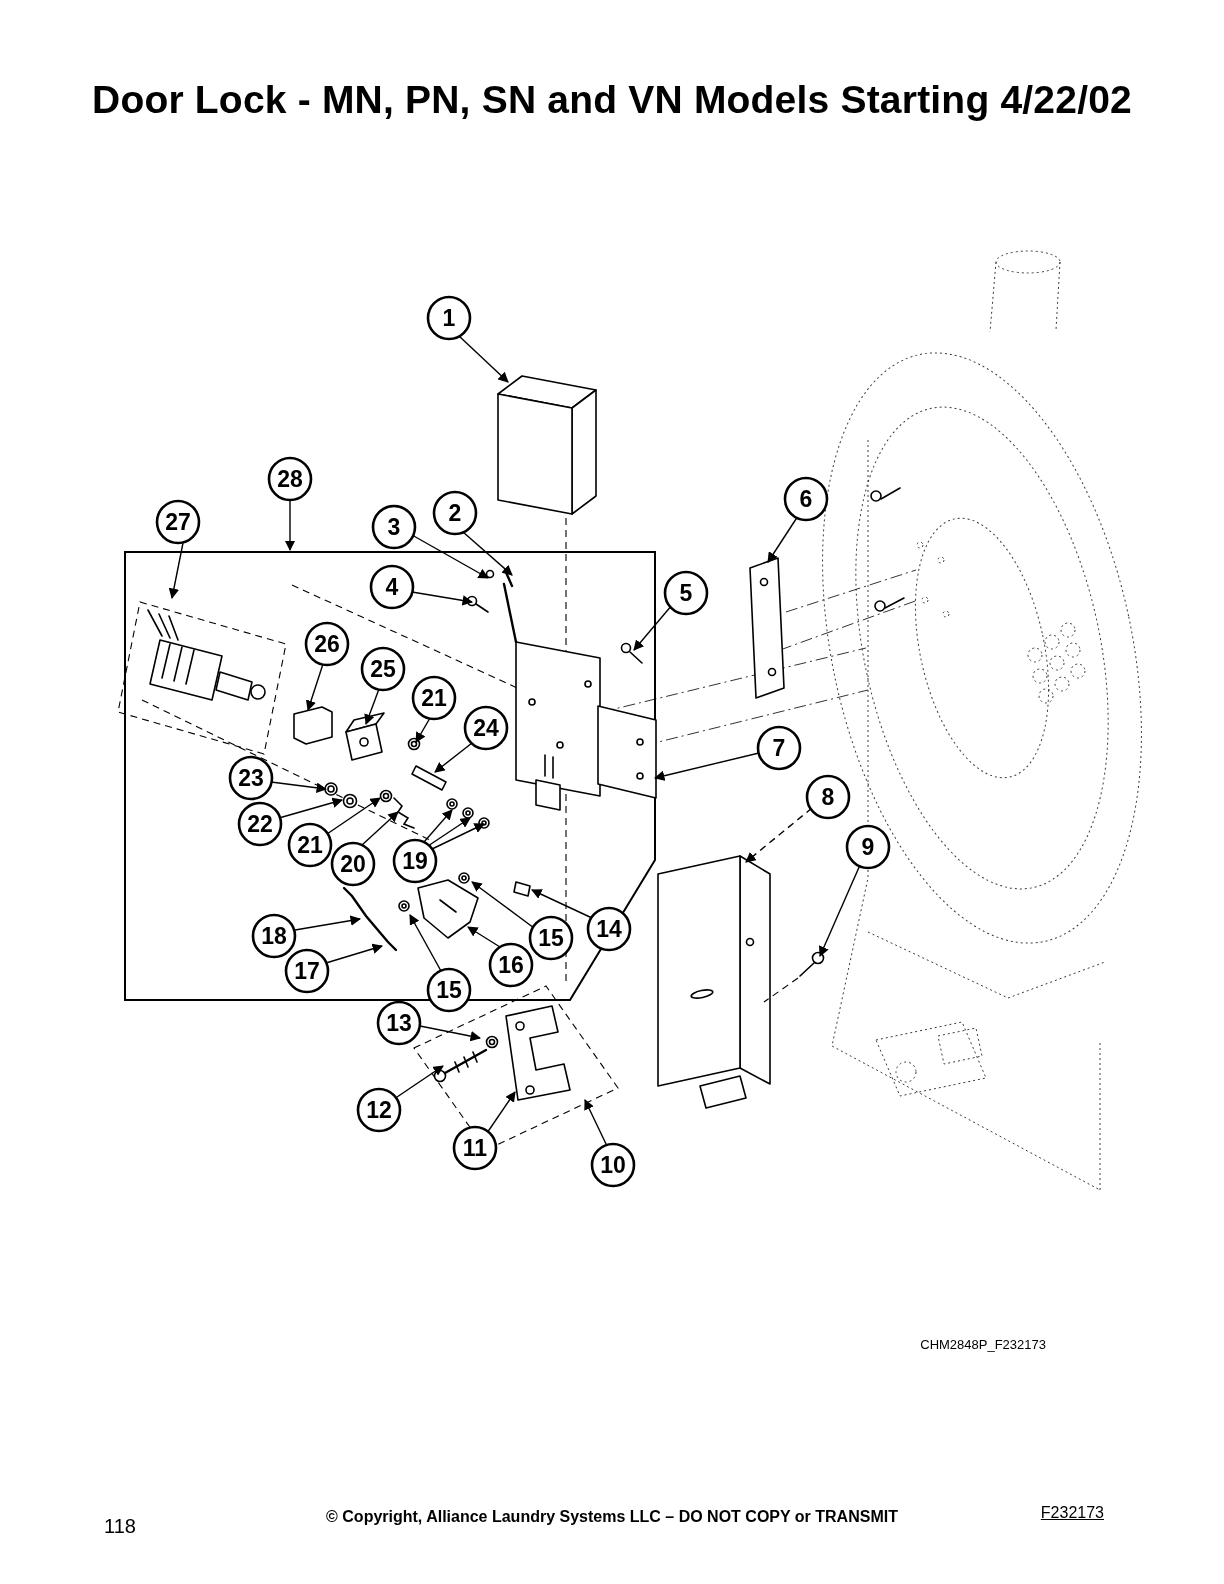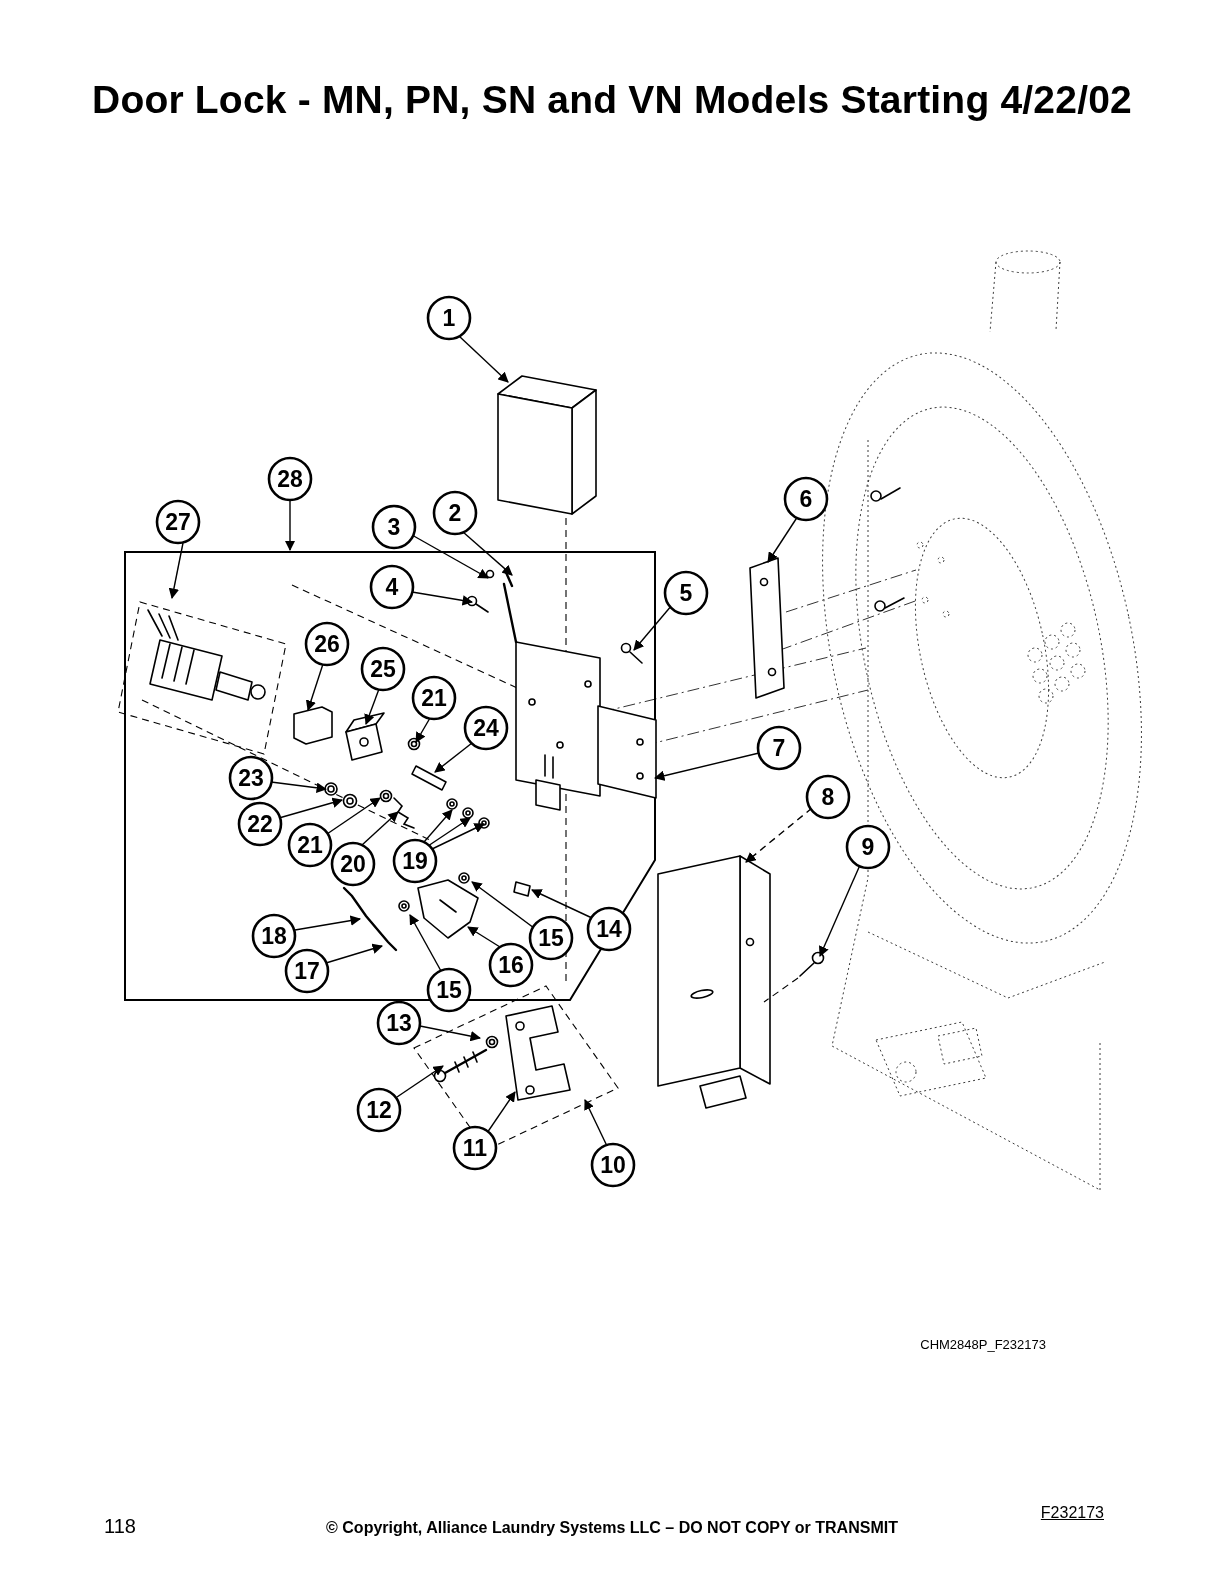--- a/index.html
+++ b/index.html
@@ -11,21 +11,21 @@
     position:absolute; top:78px; left:0; width:100%; text-align:center;
     font-size:39px; font-weight:bold; margin:0; letter-spacing:0.2px;
   }
   svg.diagram { position:absolute; left:0; top:0; }
   .figure-code {
     position:absolute; top:1297px; right:178px; font-size:13px;margin-top:40px;
   }
   .footer { position:absolute; top:1503px; left:0; width:100%; height:24px; }
   .footer .pageno { position:absolute; left:104px; top:12px; font-size:20px; }
   .footer .copy {
-    position:absolute; left:0; top:16px; width:100%; text-align:center;
+    position:absolute; left:0; top:5px; width:100%; text-align:center;
     font-size:16px; font-weight:bold;
   }
   .footer .docno { position:absolute; right:120px; top:1px; font-size:16px;text-decoration:underline; }
 
   
   .machine { stroke:#3c3c3c; fill:none; stroke-width:1; stroke-dasharray:2 3; }
   .part    { stroke:#000; fill:#fff; stroke-width:1.6; stroke-linejoin:round; }
   .pline   { stroke:#000; fill:none; stroke-width:1.6; stroke-linecap:round; }
   .thick   { stroke:#000; fill:none; stroke-width:2.4; stroke-linecap:round; }
   .dashline{ stroke:#000; fill:none; stroke-width:1.1; stroke-dasharray:7 5; }

